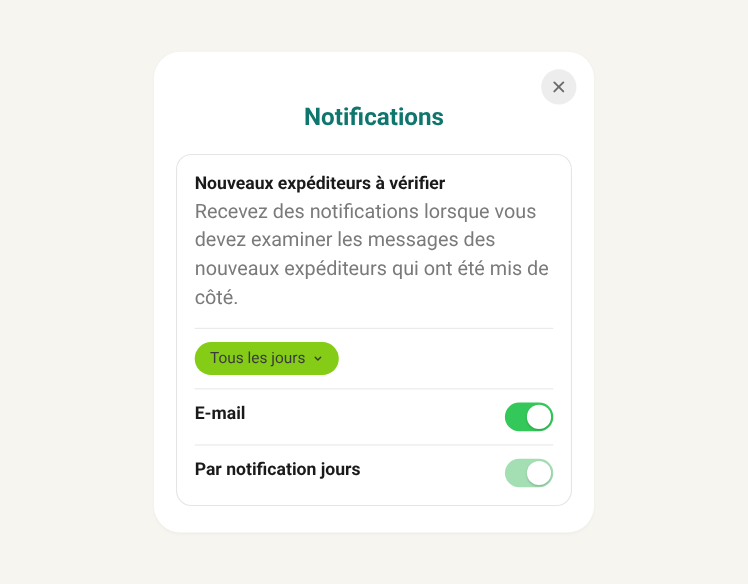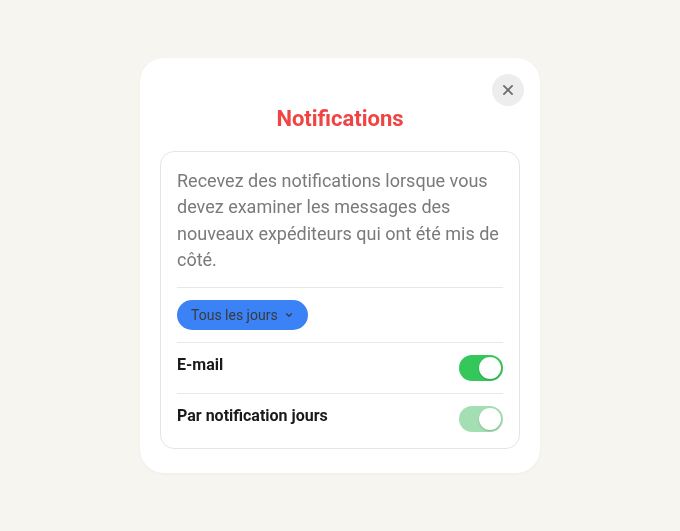--- a/index.html
+++ b/index.html
@@ -40,21 +40,21 @@
       color: #6b6b6b;
     }
     .close-btn svg {
       width: 14px;
       height: 14px;
     }
     .modal-title {
       text-align: center;
       font-size: 22px;
       font-weight: 700;
-      color: #ef4444;
+      color: #0f766e;
       margin-top: 28px;
       margin-bottom: 20px;
     }
     .section {
       border: 1px solid #e5e5e5;
       border-radius: 14px;
       padding: 16px 16px 16px 16px;
     }
     .section-title {
       font-size: 16px;
@@ -69,21 +69,21 @@
     }
     .divider {
       border: none;
       border-top: 1px solid #e8e8e8;
       margin: 14px 0 12px 0;
     }
     .pill {
       display: inline-flex;
       align-items: center;
       gap: 6px;
-      background: #3b82f6;
+      background: #84cc16;
       border: none;
       border-radius: 999px;
       padding: 7px 14px;
       font-size: 14px;
       color: #3a3a3a;
       cursor: pointer;
       font-family: inherit;
     }
     .row {
       display: flex;
@@ -147,20 +147,21 @@
   <button class="close-btn">
     <svg viewBox="0 0 24 24" fill="none" stroke="currentColor" stroke-width="3" stroke-linecap="round">
       <line x1="5" y1="5" x2="19" y2="19"></line>
       <line x1="19" y1="5" x2="5" y2="19"></line>
     </svg>
   </button>
 
   <h1 class="modal-title">Notifications</h1>
 
   <div class="section">
+    <div class="section-title">Nouveaux expéditeurs à vérifier</div>
     <div class="section-desc">Recevez des notifications lorsque vous devez examiner les messages des nouveaux expéditeurs qui ont été mis de côté.</div>
 
     <hr class="divider">
 
     <button class="pill">
       <span>Tous les jours</span>
       <svg width="10" height="10" viewBox="0 0 24 24" fill="none" stroke="currentColor" stroke-width="3" stroke-linecap="round" stroke-linejoin="round">
         <polyline points="6 9 12 15 18 9"></polyline>
       </svg>
     </button>

